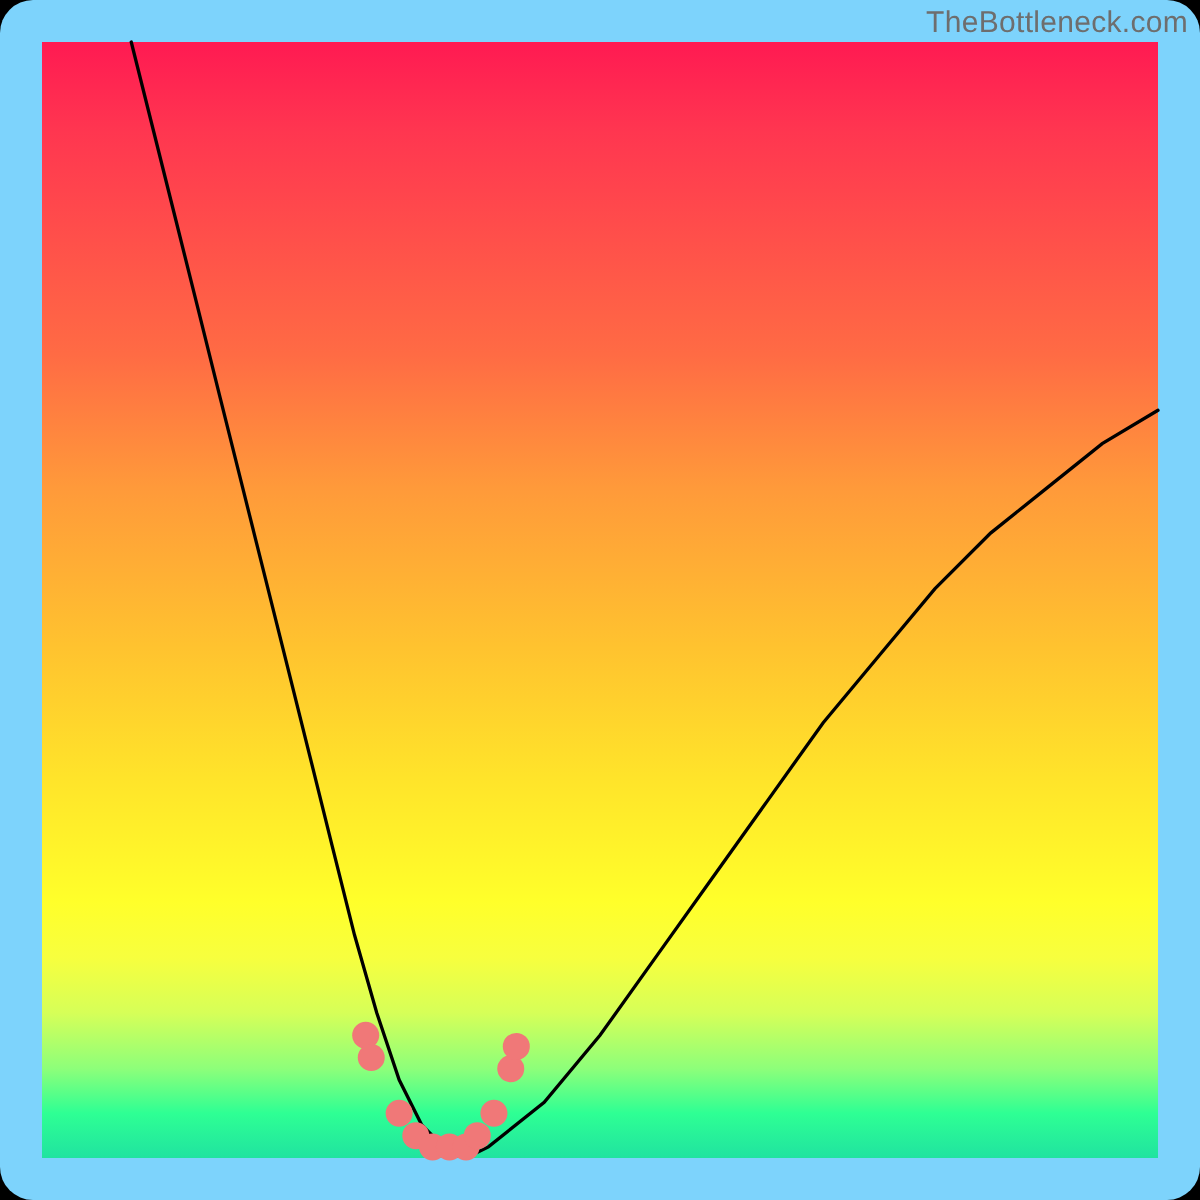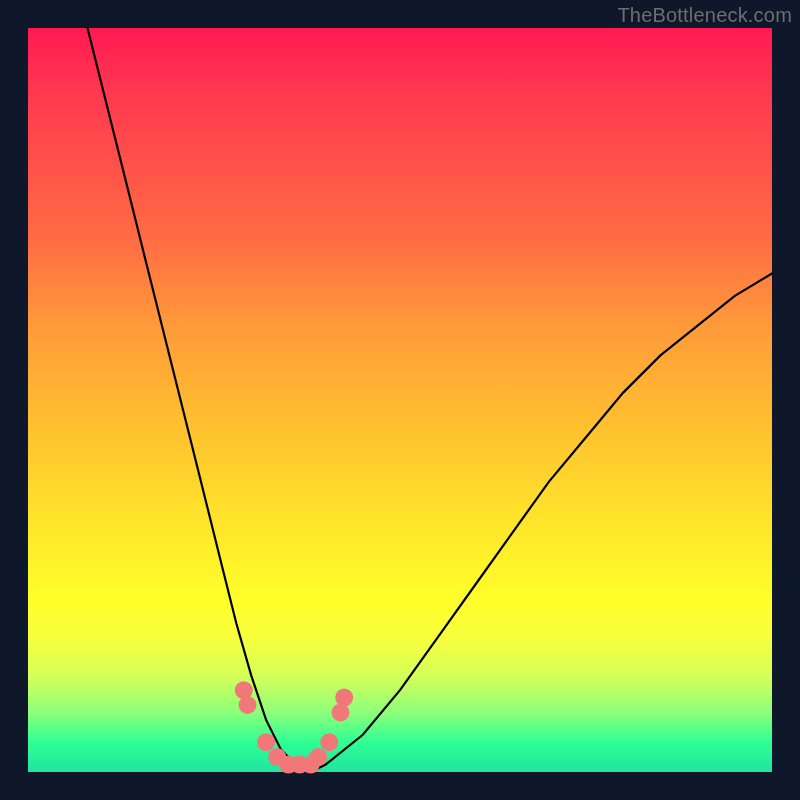--- a/index.html
+++ b/index.html
@@ -7,21 +7,22 @@
     padding: 0;
     width: 800px;
     height: 800px;
     overflow: hidden;
     background: #000;
     font-family: Arial, Helvetica, sans-serif;
   }
   .frame {
     position: absolute;
     inset: 0;
-    background: #0f172a;
+    background: #7dd3fc;
+    border-radius: 22px;
   }
   .plot {
     position: absolute;
     left: 28px;
     top: 28px;
     width: 744px;
     height: 744px;
     
     background: linear-gradient(
       to bottom,

